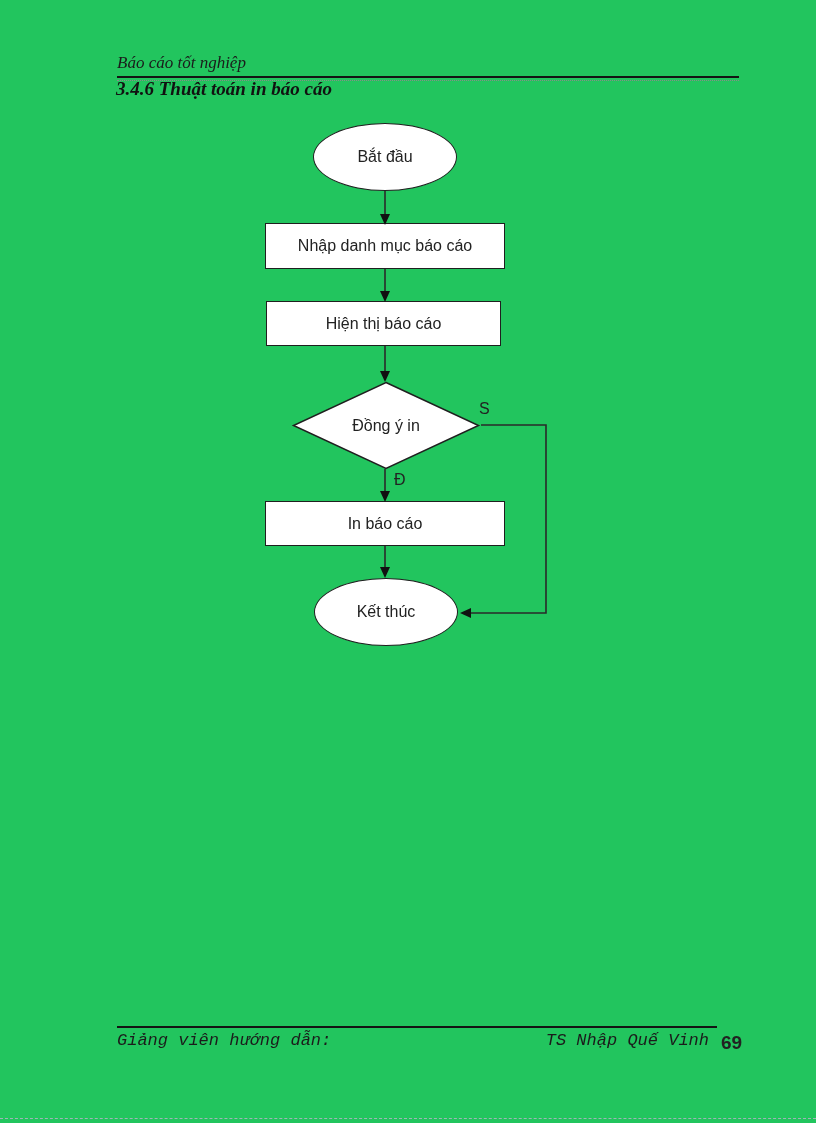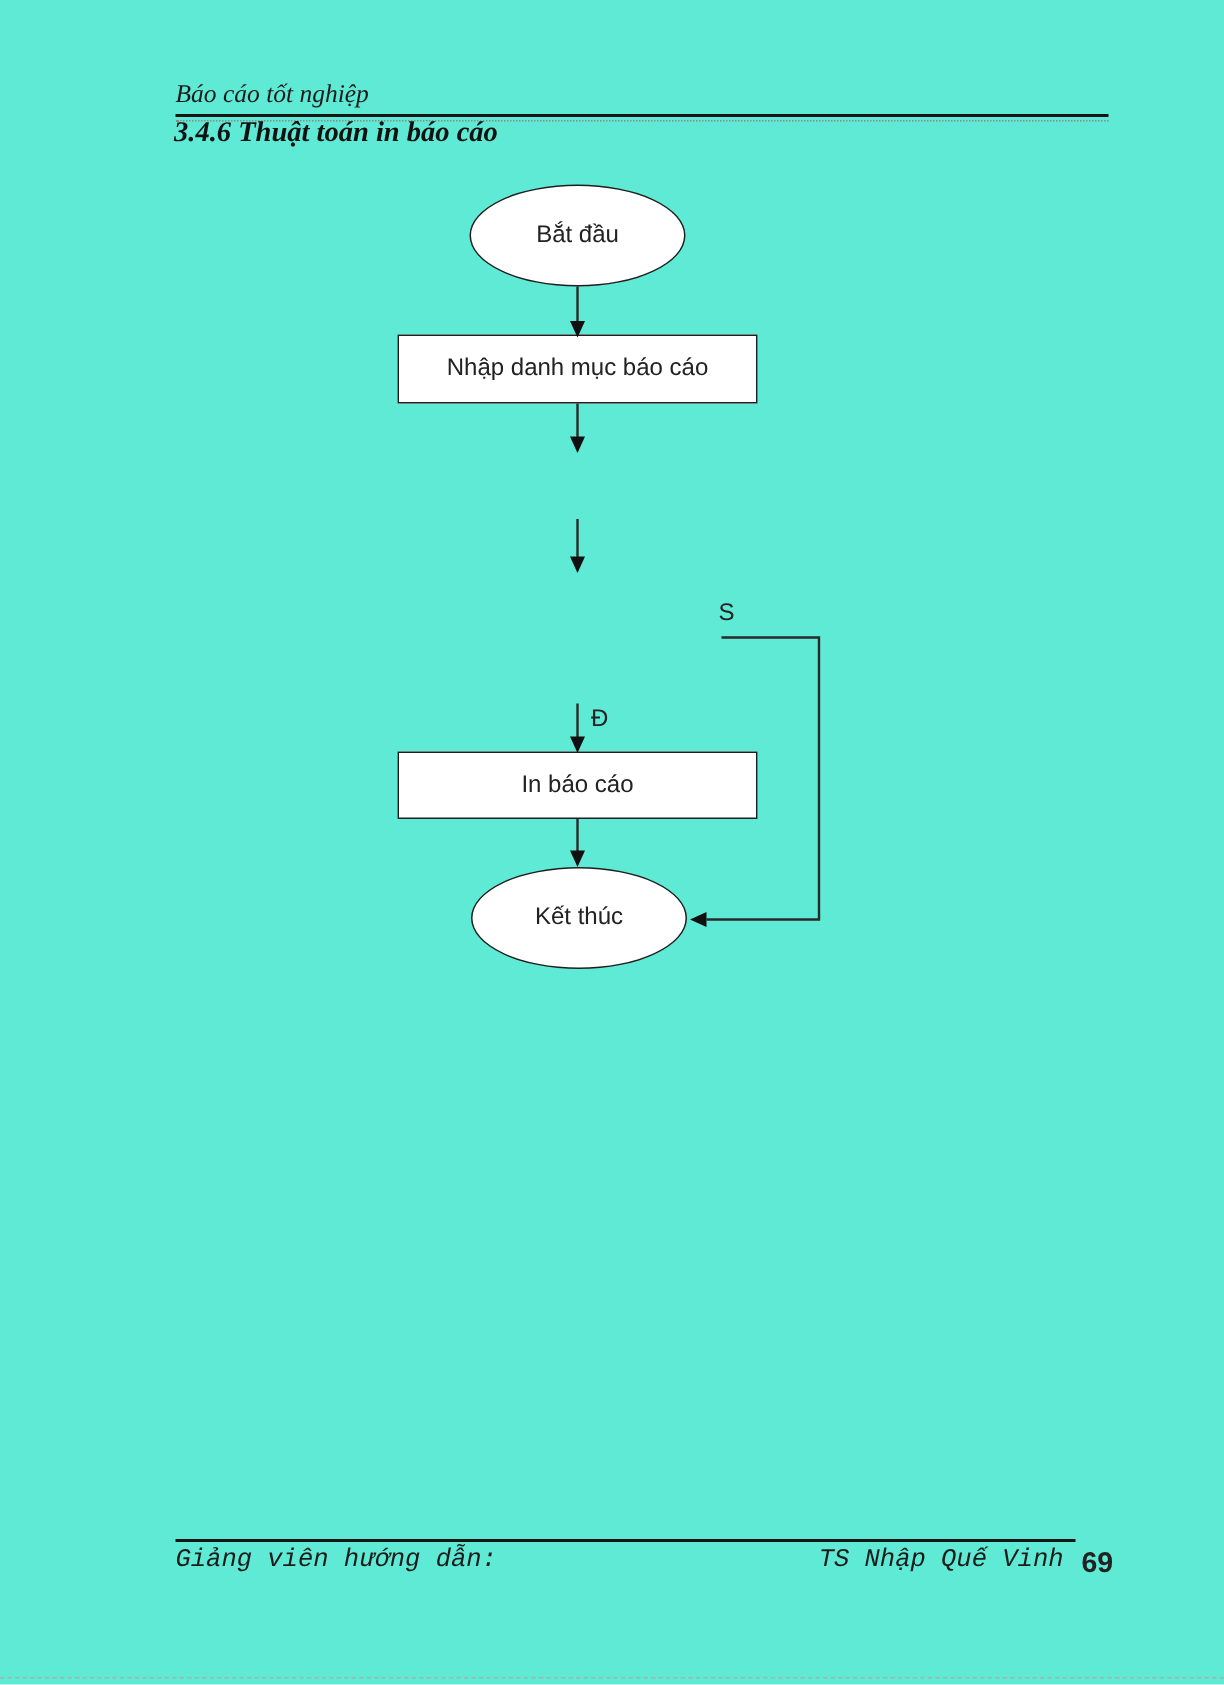--- a/index.html
+++ b/index.html
@@ -2,21 +2,21 @@
 <html><head>
 <meta charset="utf-8">
 <style>
   * { margin: 0; padding: 0; box-sizing: border-box; }
   html, body { background: #ffffff; }
   .page {
     position: relative;
     width: 816px;
     height: 1123px;
     margin: 0 auto;
-    background: #5eead4;
+    background: #22c55e;
     overflow: hidden;
     color: #1c1c1c;
   }
   
   .header-title {
     position: absolute;
     left: 117px; top: 53px;
     font-family: "Liberation Serif", serif;
     font-style: italic;
     font-size: 17px;
@@ -135,21 +135,28 @@
 
   <div class="header-title">Báo cáo tốt nghiệp</div>
   <div class="header-rule"></div>
 
   <div class="section-heading">3.4.6 Thuật toán in báo cáo</div>
 
   <div class="node node-step1">Nhập danh mục báo cáo</div>
 
   <div class="node terminal node-start">Bắt đầu</div>
 
+  <div class="node node-step2">Hiện thị báo cáo</div>
 
+  <div class="diamond-wrap">
+    <svg width="190" height="89" viewBox="0 0 190 89">
+      <polygon points="95,1.5 187.5,44.5 95,87.5 2.5,44.5" fill="#ffffff" stroke="#1f1f1f" stroke-width="1.5"></polygon>
+    </svg>
+    <div class="diamond-label">Đồng ý in</div>
+  </div>
 
   <div class="node terminal node-end">Kết thúc</div>
 
   <div class="node node-step3">In báo cáo</div>
 
   <div class="edge-label edge-label-s">S</div>
   <div class="edge-label edge-label-d">Đ</div>
 
   <svg class="connectors" viewBox="0 0 816 700">
     <g stroke="#2a2a2a" stroke-width="1.6" fill="none">

